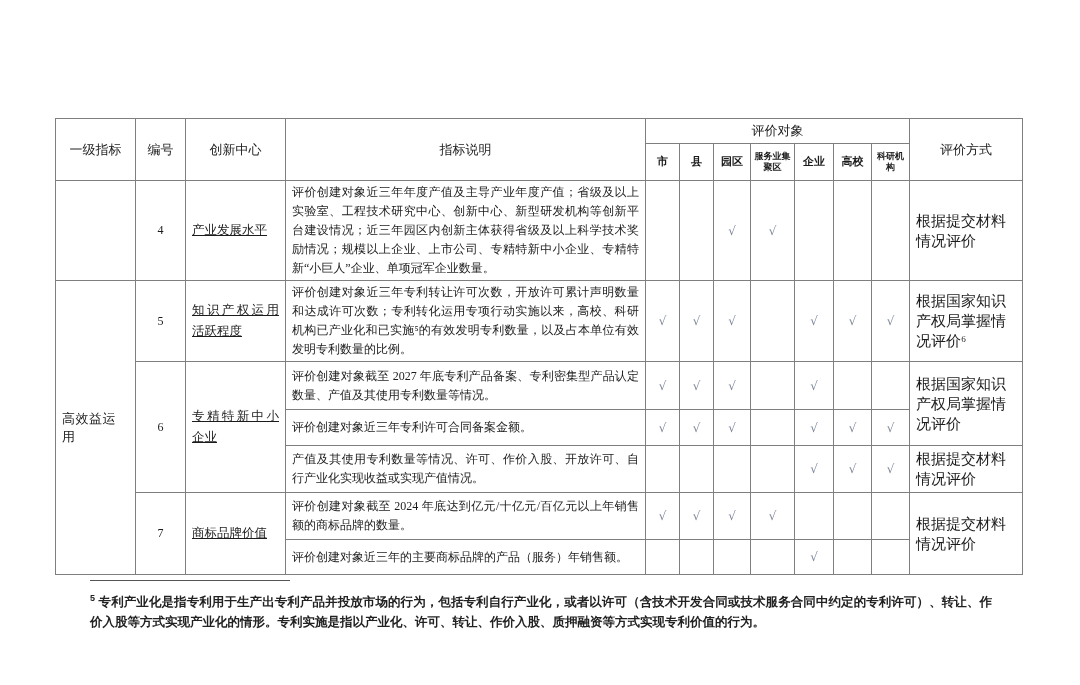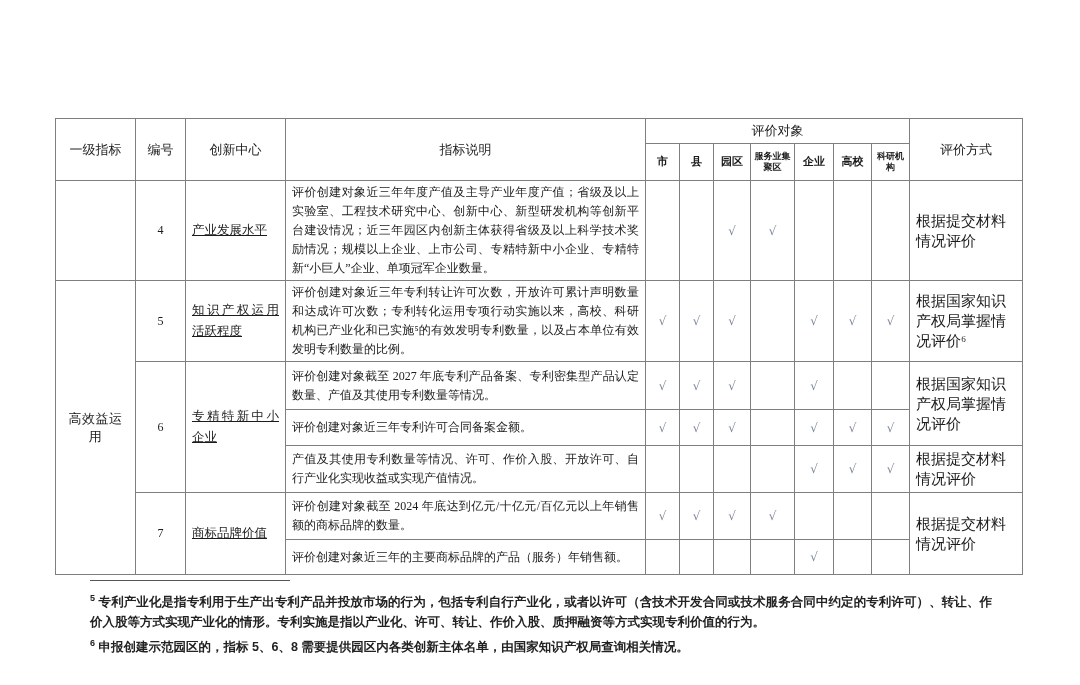--- a/index.html
+++ b/index.html
@@ -33,21 +33,21 @@
   tr.r6a{height:48px;}
   tr.r6b{height:36px;}
   tr.r6c{height:47px;}
   tr.r7a{height:47px;}
   tr.r7b{height:35px;}
 
   th.big{font-size:13px;font-weight:bold;text-align:center;}
   tr.h2 th{font-size:11px;font-weight:bold;text-align:center;padding:1px 1px;line-height:1.2;}
   tr.h2 th:nth-child(4), tr.h2 th:nth-child(7){font-size:9px;line-height:1.25;}
 
-  td.group{font-size:13px;text-align:center;letter-spacing:.5px;}
+  td.group{font-size:13px;letter-spacing:.5px;}
   td.num{font-size:12px;text-align:center;}
   td.l2name{
     font-size:12.5px;text-align:justify;text-align-last:left;
     padding:4px 10px;line-height:21px;text-decoration:underline;
   }
   td.desc{
     font-size:12px;line-height:19px;text-align:justify;text-align-last:left;
     padding:3px 8px;
     margin-top:20px;
   }
@@ -199,16 +199,15 @@
       <td class="check">√</td>
       <td class="check"></td>
       <td class="check"></td>
     </tr>
   </tbody>
     </table>
 
   <div class="footnotes">
     <div class="fn-divider"></div>
     <p><sup>5</sup> <span>专利产业化是指专利用于生产出专利产品并投放市场的行为，包括专利自行产业化，或者以许可（含技术开发合同或技术服务合同中约定的专利许可）、转让、作价入股等方式实现产业化的情形。专利实施是指以产业化、许可、转让、作价入股、质押融资等方式实现专利价值的行为。</span></p>
-    <p><sup>6</sup> <span>申报创建示范园区的，指标 5、6、8 需要提供园区内各类创新主体名单，由国家知识产权局查询相关情况。</span></p>
   </div>
 
 </div>
 
 </body></html>

